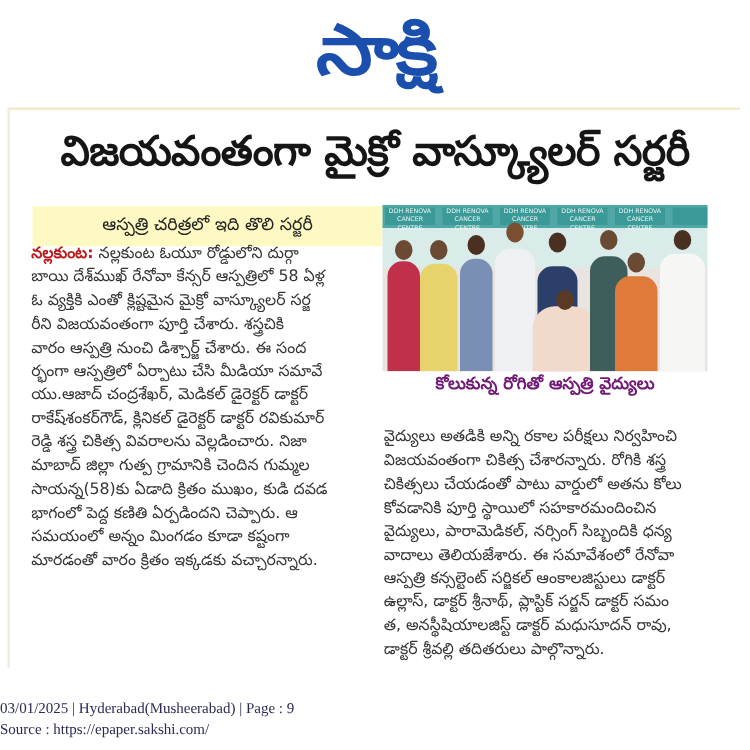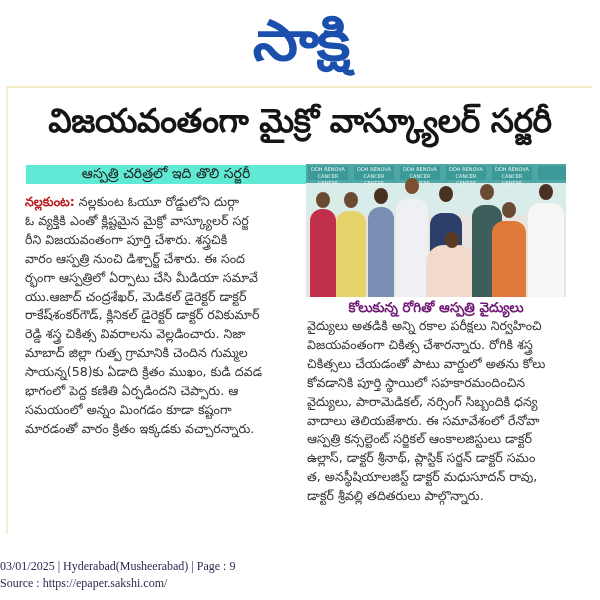--- a/index.html
+++ b/index.html
@@ -7,27 +7,27 @@
          font-family: "DejaVu Sans", sans-serif; color: #222; }
   .masthead { position: absolute; left: 0; top: 0; width: 600px; height: 82px;
               display: flex; justify-content: center; align-items: center; }
   .logo { font-family: "DejaVu Sans", sans-serif; font-weight: bold; font-size: 56px;
           color: #1b4fae; letter-spacing: -2px; line-height: 1; transform: scaleX(1.15); }
   .clip { position: absolute; left: 6px; top: 86px; width: 584px; height: 446px;
           border-top: 2px solid #f4ecc8; border-left: 2px solid #f1eed8; }
   .headline { position: absolute; left: 10px; top: 101px; width: 580px; text-align: center;
               font-weight: bold; font-size: 33px; color: #151515; letter-spacing: -0.5px;
               white-space: nowrap; }
-  .subhead { position: absolute; left: 26px; top: 165px; width: 280px; height: 19px;
-             background: #5eead4; display: flex; align-items: center; justify-content: center;
+  .subhead { position: absolute; left: 26px; top: 165px; width: 280px; height: 32px;
+             background: #fef9c3; display: flex; align-items: center; justify-content: center;
              font-size: 14px; color: #222; white-space: nowrap; }
   .col { position: absolute; font-size: 12.6px; line-height: 18.9px; color: #333;
          text-align: justify; }
   .col-left { left: 25px; top: 193px; width: 270px; }
-  .col-right { left: 307px; top: 317px; width: 262px; }
+  .col-right { left: 307px; top: 340px; width: 262px; }
   .col p { margin: 0; }
   .dateline { font-weight: bold; color: #b91c1c; }
   .photo { position: absolute; left: 306px; top: 164px; width: 260px; height: 133px;
            background: linear-gradient(180deg, #4fa8a6 0 14%, #d9ece9 14% 38%, #e9e4df 38% 100%);
            overflow: hidden; }
   .banner-strip { position: absolute; top: 2px; height: 14px; width: 40px; background: #3b9a97;
                   color: #e8f5f4; font-size: 5px; line-height: 7px; text-align: center; }
   .person { position: absolute; bottom: 0; border-radius: 12px 12px 0 0; }
   .head { position: absolute; width: 14px; height: 16px; border-radius: 50%; background: #6b4a33; }
   .caption { position: absolute; left: 306px; top: 299px; width: 260px; text-align: center;
@@ -45,20 +45,21 @@
 <div class="clip"></div>
 
 <div class="headline">విజయవంతంగా మైక్రో వాస్క్యూలర్ సర్జరీ</div>
 
 <div class="subhead">
   <span>ఆస్పత్రి చరిత్రలో ఇది తొలి సర్జరీ</span>
 </div>
 
 <div class="col col-left">
   <p><span class="dateline">నల్లకుంట:</span><span> నల్లకుంట ఓయూ రోడ్డులోని దుర్గా</span></p>
+  <p>బాయి దేశ్‌ముఖ్ రేనోవా కేన్సర్ ఆస్పత్రిలో 58 ఏళ్ల</p>
   <p>ఓ వ్యక్తికి ఎంతో క్లిష్టమైన మైక్రో వాస్క్యూలర్ సర్జ</p>
   <p>రీని విజయవంతంగా పూర్తి చేశారు. శస్త్రచికి</p>
   <p>వారం ఆస్పత్రి నుంచి డిశ్చార్జ్ చేశారు. ఈ సంద</p>
   <p>ర్భంగా ఆస్పత్రిలో ఏర్పాటు చేసి మీడియా సమావే</p>
   <p>యు.ఆజాద్ చంద్రశేఖర్, మెడికల్ డైరెక్టర్ డాక్టర్</p>
   <p>రాకేష్‌శంకర్‌గౌడ్, క్లినికల్ డైరెక్టర్ డాక్టర్ రవికుమార్</p>
   <p>రెడ్డి శస్త్ర చికిత్స వివరాలను వెల్లడించారు. నిజా</p>
   <p>మాబాద్ జిల్లా గుత్ప గ్రామానికి చెందిన గుమ్మల</p>
   <p>సాయన్న(58)కు ఏడాది క్రితం ముఖం, కుడి దవడ</p>
   <p>భాగంలో పెద్ద కణితి ఏర్పడిందని చెప్పారు. ఆ</p>

